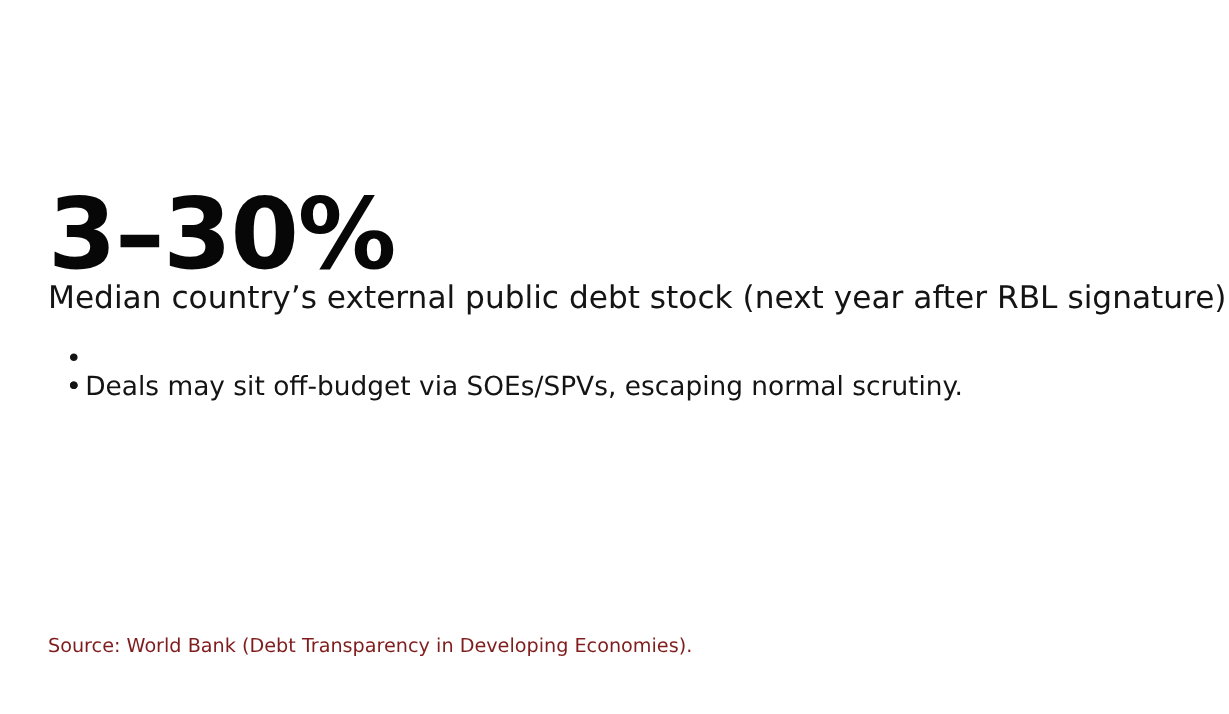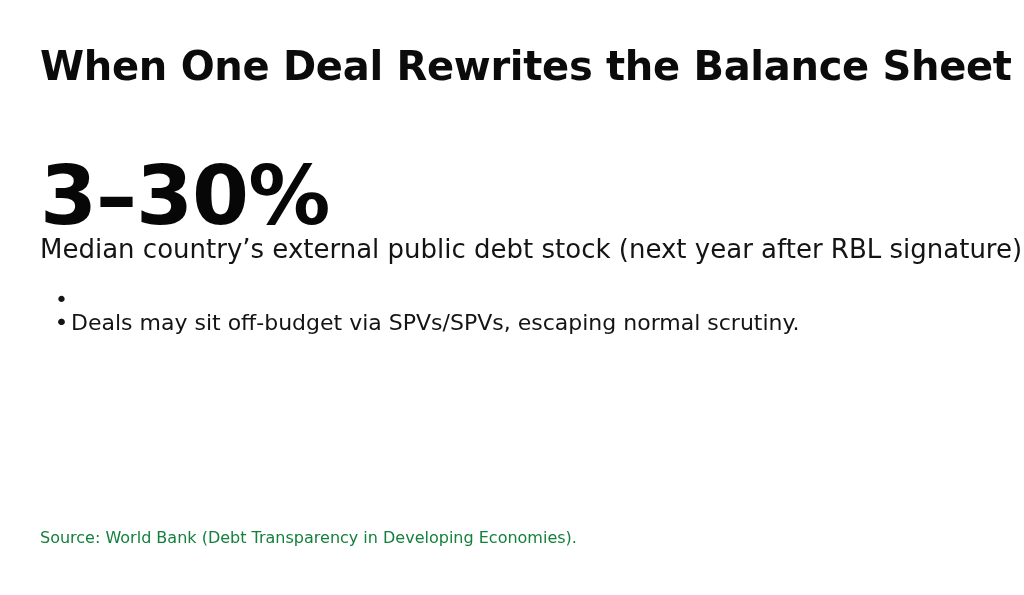--- a/index.html
+++ b/index.html
@@ -82,44 +82,43 @@
     font-size: 22px;
     line-height: 1.12;
     color: #141414;
   }
   .source-note {
     position: absolute;
     left: 40px;
     top: 528px;
     font-size: 16px;
     line-height: 1.2;
-    color: #15803d;
+    color: #7f1d1d;
     white-space: nowrap;
   }
 </style>
 </head>
 <body>
 
 <div class="slide">
 
-  <div class="slide-title">When One Deal Rewrites the Balance Sheet</div>
 
   <div class="stat-block">
     <div class="stat-value">3–30%</div>
     <div class="stat-caption">Median country’s external public debt stock (next year after RBL signature)</div>
   </div>
 
   <ul class="bullet-list">
     <li class="bullet-item">
       <span class="bullet-dot">•</span>
     </li>
     <li class="bullet-item">
       <span class="bullet-dot">•</span>
     </li>
     <li class="bullet-item">
       <span class="bullet-dot">•</span>
-      <span>Deals may sit off-budget via SPVs/SPVs, escaping normal scrutiny.</span>
+      <span>Deals may sit off-budget via SOEs/SPVs, escaping normal scrutiny.</span>
     </li>
   </ul>
 
   <div class="source-note">Source: World Bank (Debt Transparency in Developing Economies).</div>
 
 </div>
 
 </body></html>

